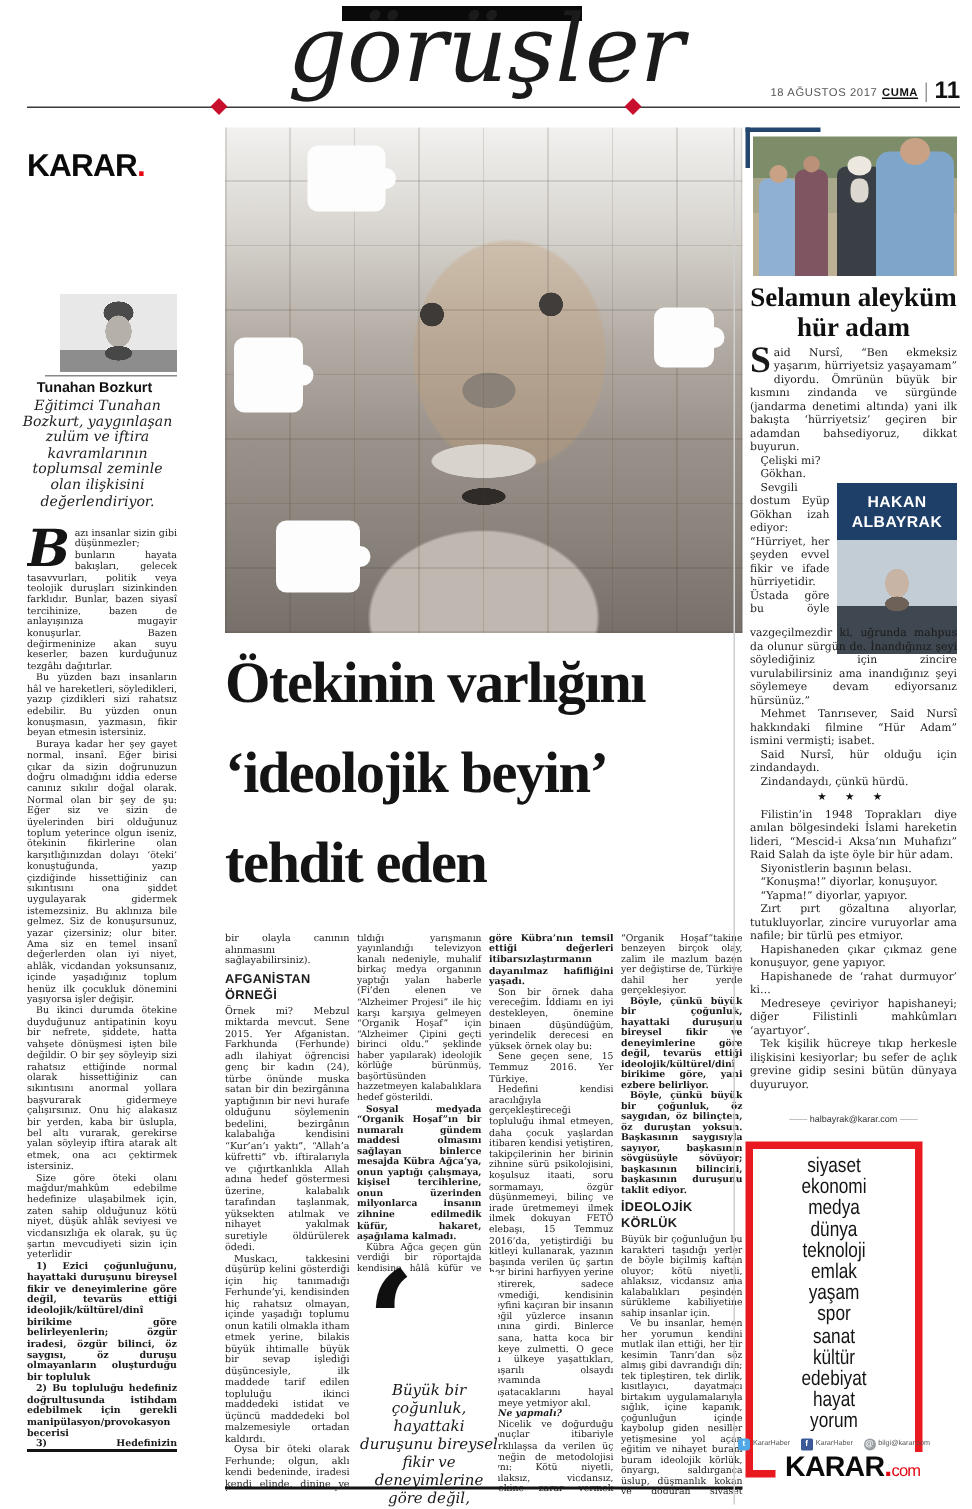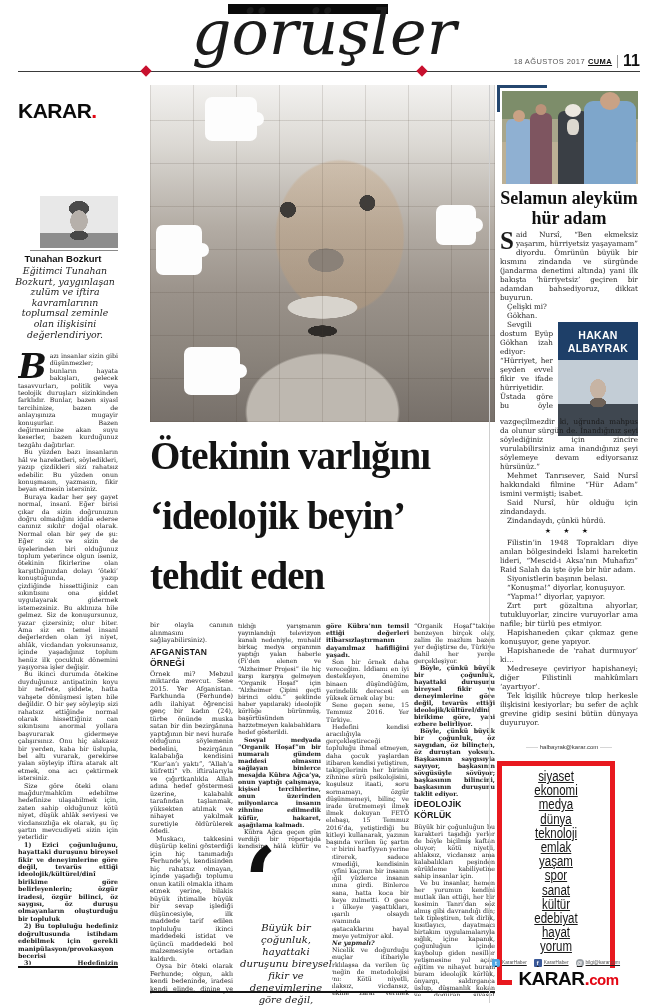--- a/index.html
+++ b/index.html
@@ -118,36 +118,36 @@
       radial-gradient(ellipse 13px 8px at 50% 56%, #6e6258 60%, transparent 62%),
       radial-gradient(ellipse 13px 16px at 50% 38%, #c7b4a4 60%, transparent 62%),
       linear-gradient(180deg,#c3cdd6 0 58%,#3f4750 58% 100%);}
   .op-email{position:absolute;left:500px;top:744px;width:138px;text-align:center;
             font:400 6px "Liberation Sans",sans-serif;color:#333;}
   .op-email::before{content:"—— ";color:#999;}
   .op-email::after{content:" ——";color:#999;}
 
   
   .sections-box{position:absolute;left:497px;top:761px;width:118px;height:224px;box-sizing:border-box;
-                border:5px solid #e8191f;background:#fff;padding-top:3px;text-decoration:underline;}
+                border:5px solid #e8191f;background:#fff;padding-top:3px;}
   .sections-box .word{display:block;text-align:center;margin:0;color:#141414;
                       font:400 14px/14.2px "Liberation Sans",sans-serif;transform:scaleX(.82);}
   .social-row{display:flex;justify-content:center;align-items:center;gap:7px;margin-top:5px;}
   .social-item{display:flex;align-items:center;gap:2px;
                font:400 4.8px "Liberation Sans",sans-serif;color:#555;}
   .sicon{width:8px;height:8px;color:#fff;font:700 5.5px/8px "Liberation Sans",sans-serif;
          text-align:center;display:inline-block;}
   .icon-tw{background:#50a8e6;border-radius:2px;}
   .icon-fb{background:#3b5998;border-radius:1px;}
   .icon-at{background:#9aa0a6;border-radius:50%;}
   .footer-brand{position:absolute;left:497px;top:968px;width:143px;text-align:center;}
   .footer-brand .inner{display:inline-block;background:#fff;padding:0 6px;
         font:900 19px/22px "Liberation Sans",sans-serif;letter-spacing:-0.5px;color:#0a0a0a;}
   .footer-brand .dot,.footer-brand .com{color:#e30613;}
-  .footer-brand .com{font-size:15px;font-weight:700;}
+  .footer-brand .com{font-size:11px;font-weight:400;}
 </style>
 </head>
 <body>
 
 <div class="page">
 
   <div class="topbar"></div>
   <div class="brand"><span>KARAR</span><span class="dot">.</span></div>
   <div class="section-title">görüşler</div>
   <div class="dateline">

